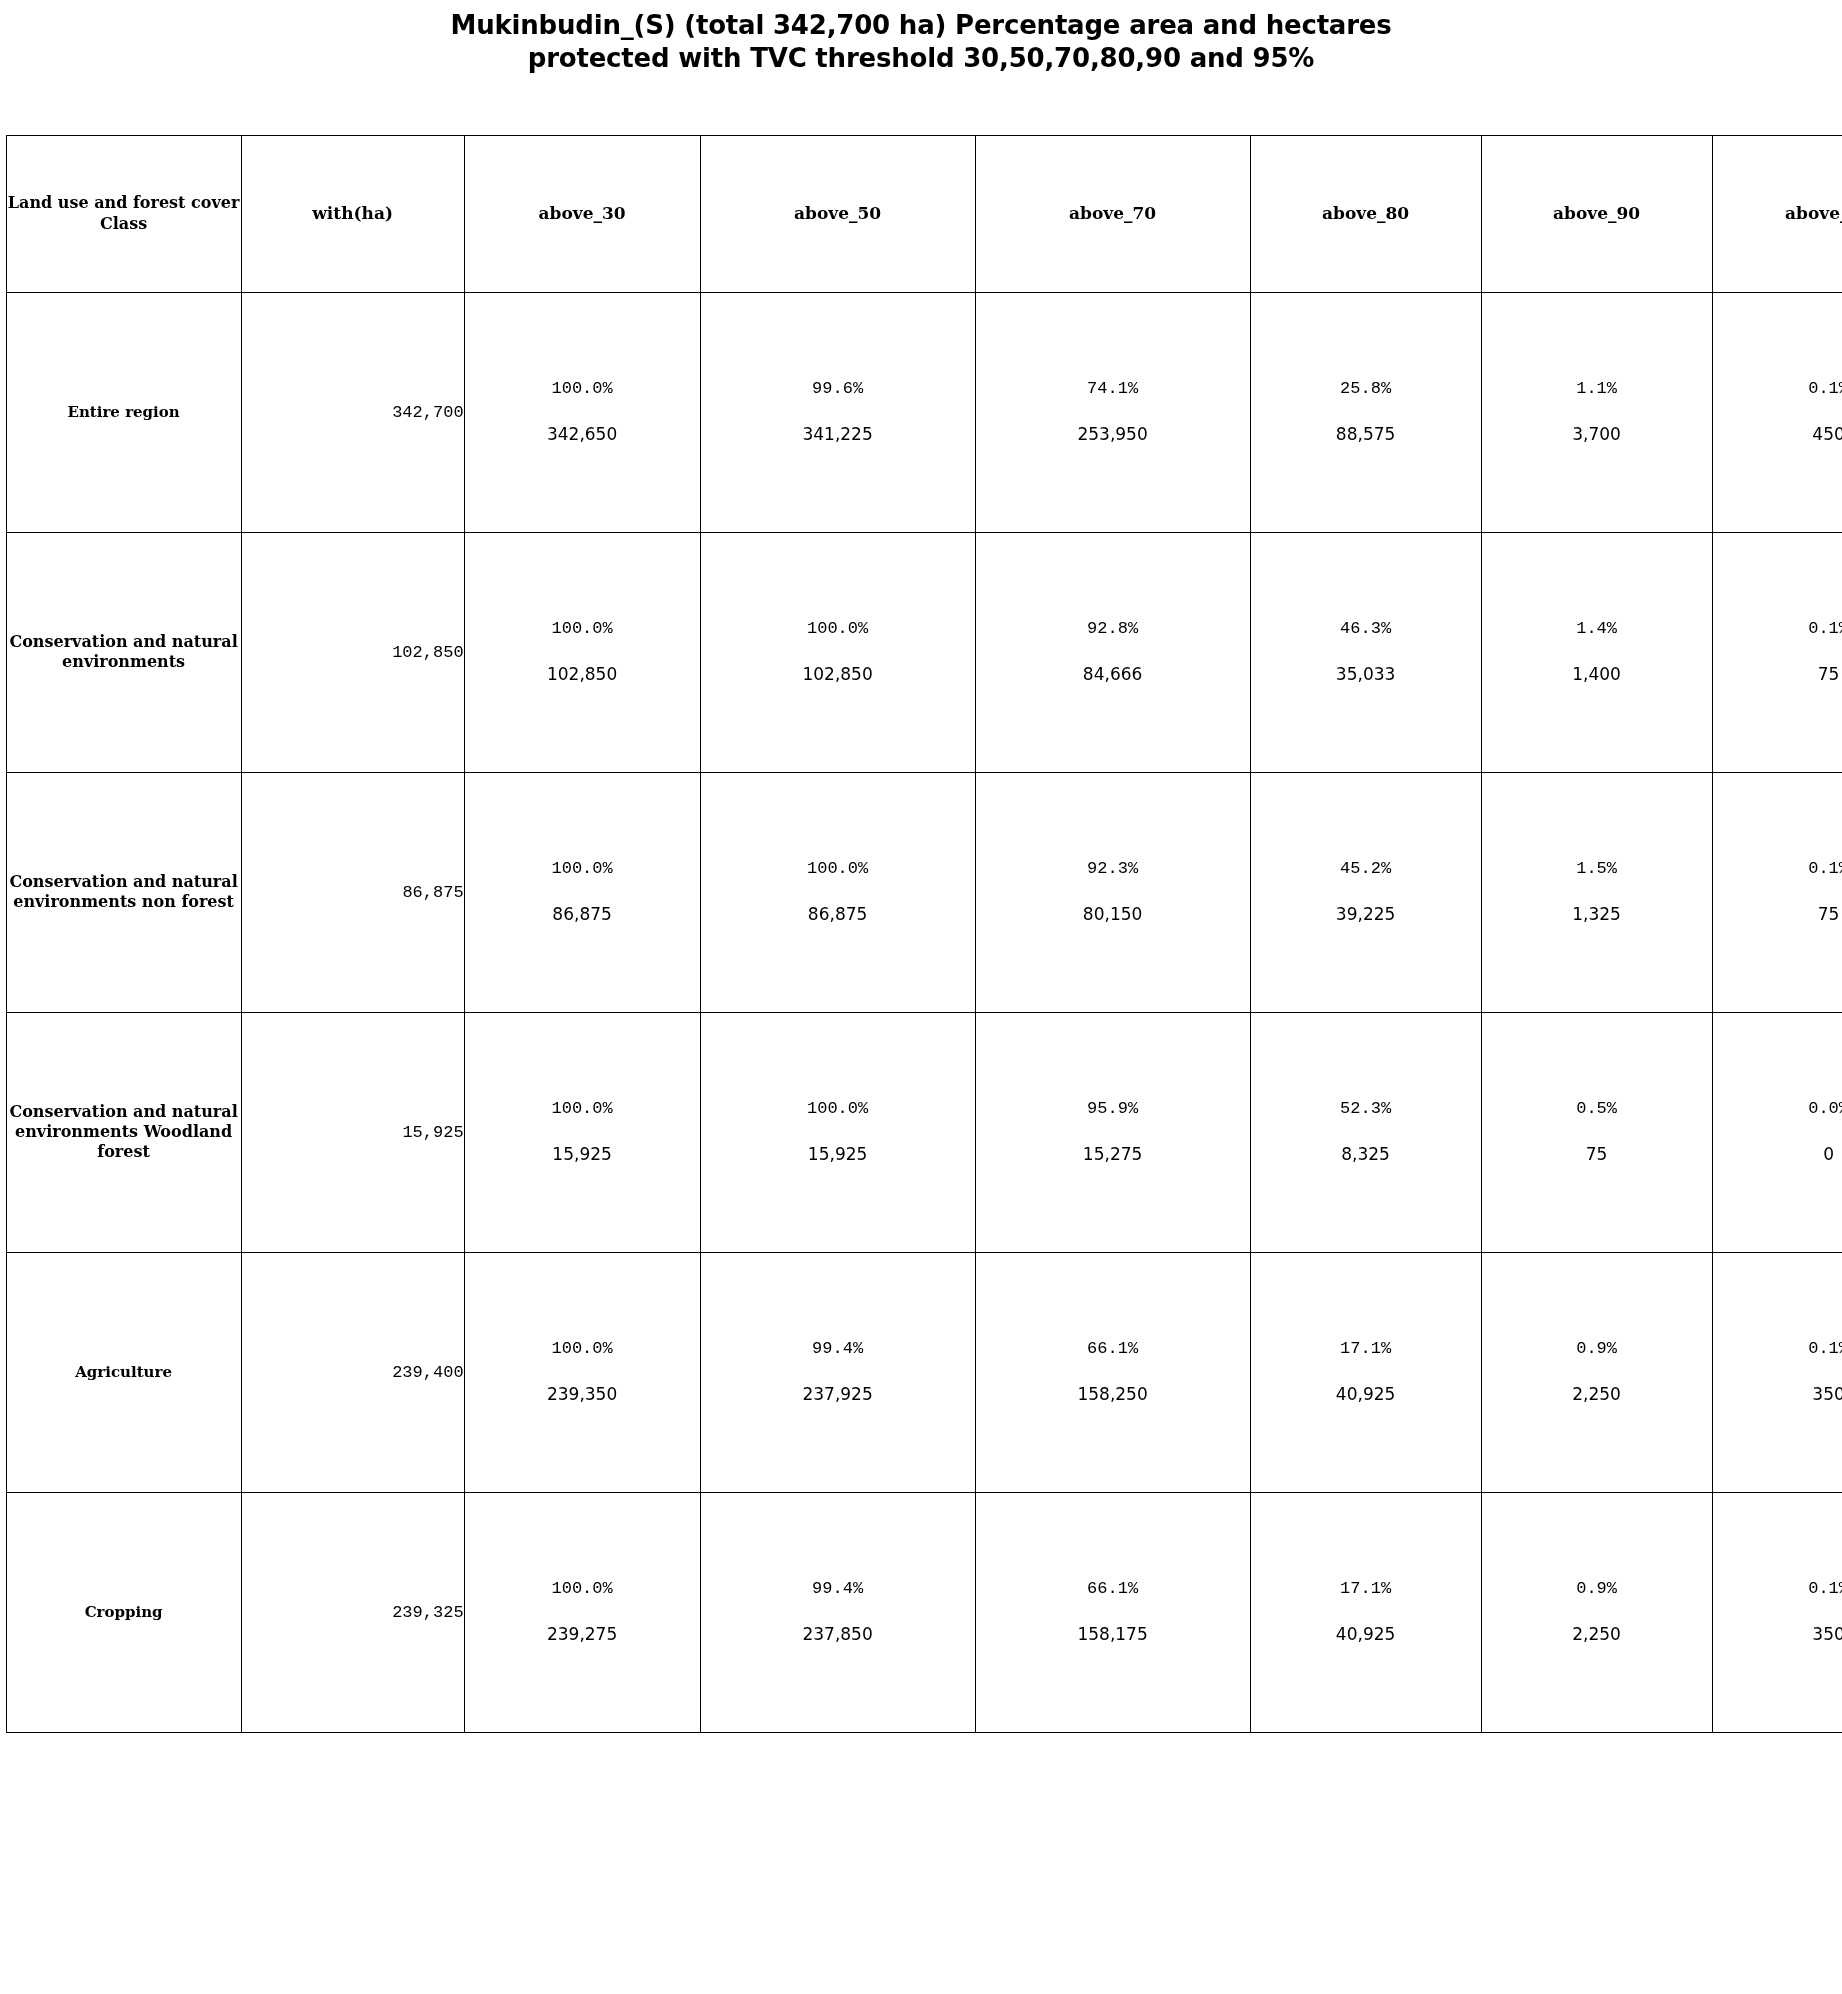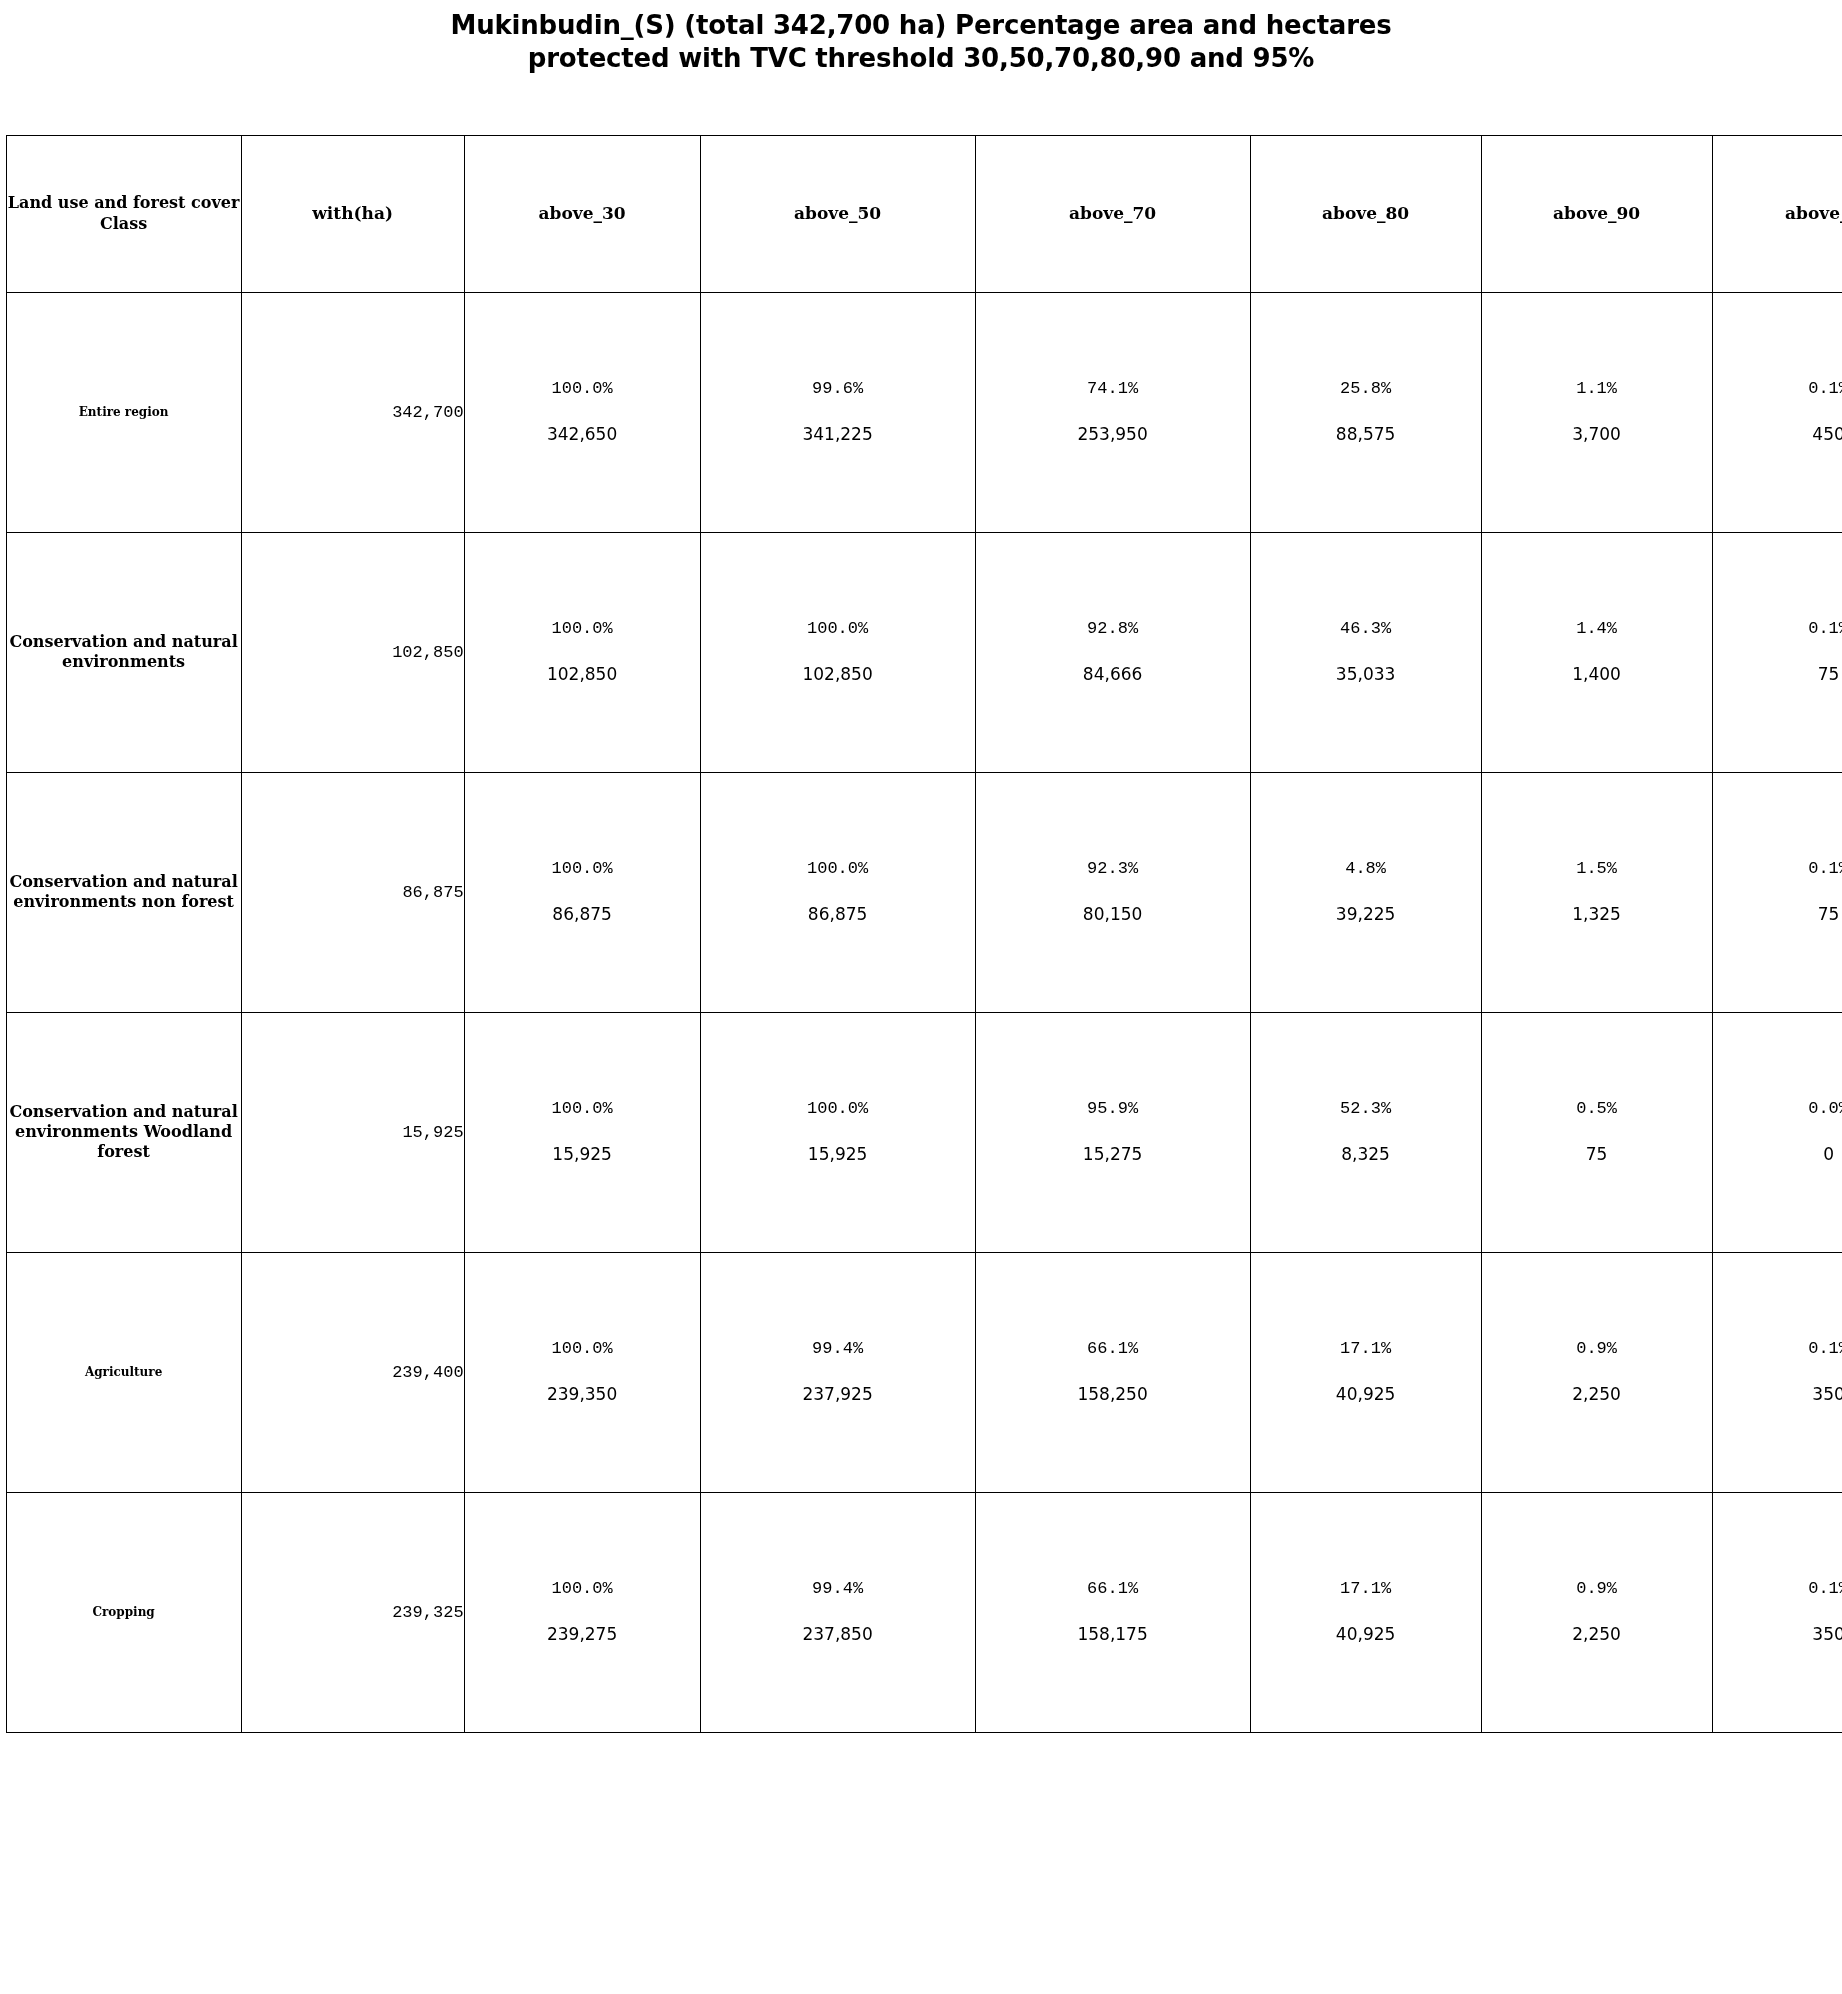--- a/index.html
+++ b/index.html
@@ -68,21 +68,21 @@
   tbody td {
     height: 239px;
   }
   tbody td.rowlabel {
     font-weight: bold;
     font-size: 16px;
     line-height: 1.25;
     padding: 0 2.4px;
   }
   tbody td.rowlabel.big {
-    font-size: 12px;
+    font-size: 15px;
     margin-left: 36px;
   }
   tbody td.num {
     font-family: Liberation Mono, monospace;
     font-size: 17px;
     line-height: 1.0;
     text-align: right;
   }
   tbody td.pair {
     font-family: "DejaVu Sans", sans-serif;
@@ -195,21 +195,21 @@
         </td>
         <td class="pair">
           <span class="pct">100.0%</span>
           <span class="ha">86,875</span>
         </td>
         <td class="pair">
           <span class="pct">92.3%</span>
           <span class="ha">80,150</span>
         </td>
         <td class="pair">
-          <span class="pct">4.8%</span>
+          <span class="pct">45.2%</span>
           <span class="ha">39,225</span>
         </td>
         <td class="pair">
           <span class="pct">1.5%</span>
           <span class="ha">1,325</span>
         </td>
         <td class="pair">
           <span class="pct">0.1%</span>
           <span class="ha">75</span>
         </td>

